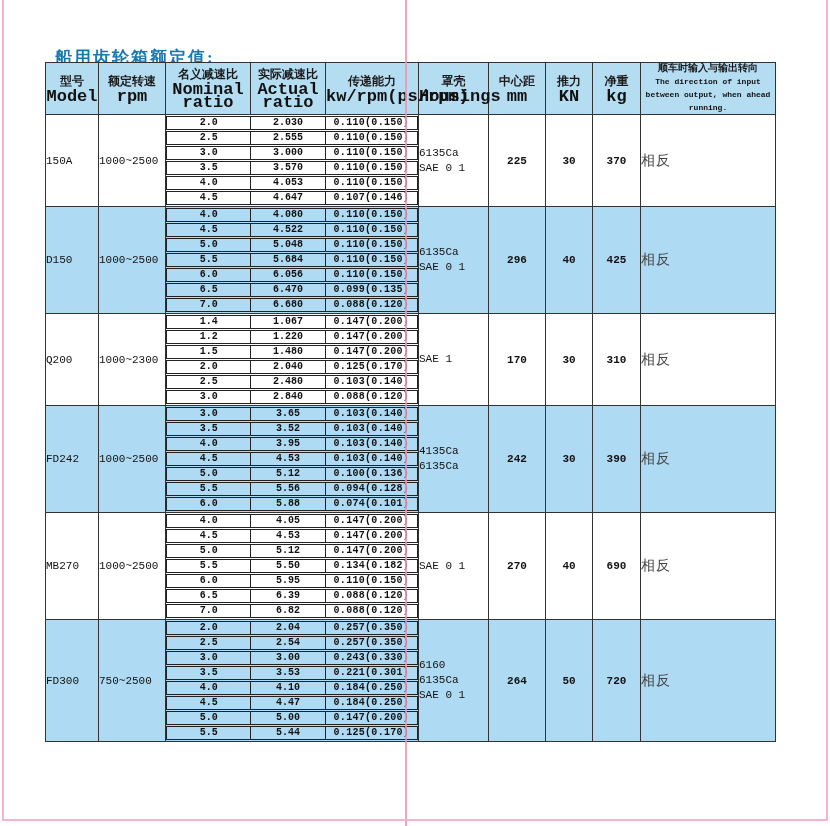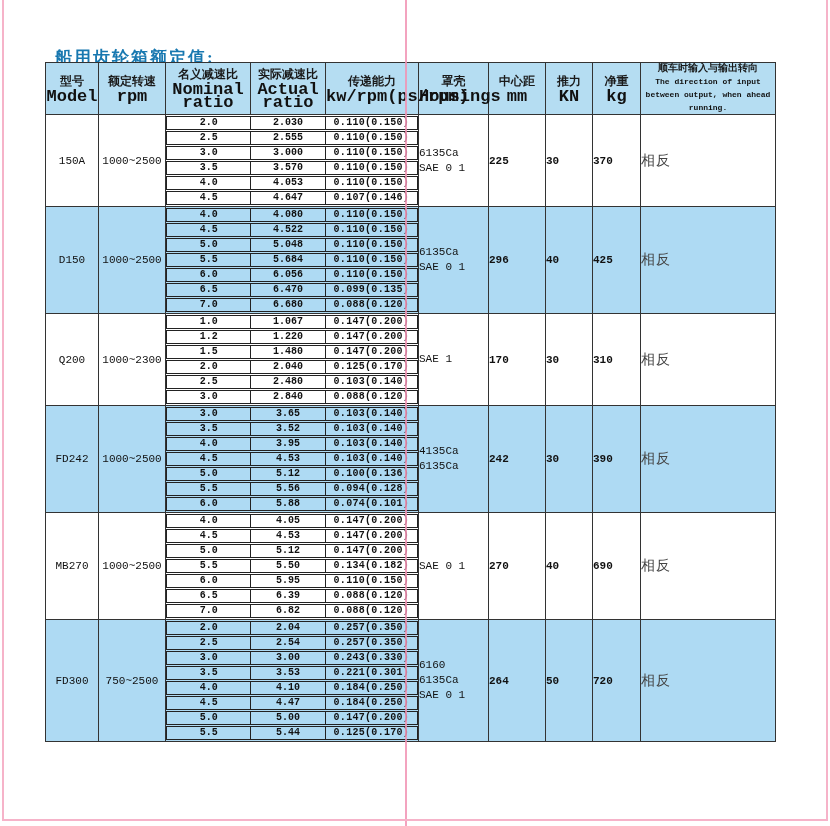--- a/index.html
+++ b/index.html
@@ -27,29 +27,29 @@
   table.gear th, table.gear td{
     border:1.6px solid #333;padding:0;vertical-align:middle;font-family:Liberation Mono, monospace;
   }
   thead th{background:#b5ddf2;padding:4px 1px;}
   .hzh{font-size:12px;color:#1a1a1a;line-height:15px;text-align:center;}
   .hen{font-size:17px;font-weight:bold;color:#111;line-height:13px;text-align:center;}
   th.dir .hzh{font-size:10px;font-weight:bold;line-height:12px;}
   th.dir .hen{font-size:8px;line-height:13px;padding:0 4px;}
   tr.blue td{background:#aedaf3;}
   tr.white td{background:#ffffff;}
-  td.model,td.rpm{text-align:center;font-size:11px;color:#111;}
+  td.model,td.rpm{font-size:11px;color:#111;}
   td.inner{padding:1px 0;}
   .irow{display:flex;border:1.5px solid #222;margin:1px 0;align-items:center;}
   .irow span{display:block;text-align:center;font-size:10px;font-weight:bold;color:#111;line-height:12px;}
   .ic1{width:33.6%;border-right:1.5px solid #222;}
   .ic2{width:29.6%;border-right:1.5px solid #222;}
   .ic3{width:36.8%;letter-spacing:.3px;}
   td.housings{text-align:left;font-size:11px;line-height:15px;color:#111;}
-  td.num{font-size:11px;font-weight:bold;color:#111;}
+  td.num{text-align:center;font-size:11px;font-weight:bold;color:#111;}
   td.direction{text-align:left;font-size:14px;color:#444;letter-spacing:1px;}
 </style>
 </head>
 <body>
 
 <div class="fold-line"></div>
 <div class="page-frame"></div>
 
 <h2 class="title">船用齿轮箱额定值:</h2>
 
@@ -202,21 +202,21 @@
         <td class="num">296</td>
         <td class="num">40</td>
         <td class="num">425</td>
         <td class="direction">相反</td>
       </tr>
       <tr class="group white">
         <td class="model">Q200</td>
         <td class="rpm">1000~2300</td>
         <td class="inner" colspan="3">
           <div class="irow">
-            <span class="ic1">1.0</span>
+            <span class="ic1">1.4</span>
             <span class="ic2">1.067</span>
             <span class="ic3">0.147(0.200)</span>
           </div>
           <div class="irow">
             <span class="ic1">1.2</span>
             <span class="ic2">1.220</span>
             <span class="ic3">0.147(0.200)</span>
           </div>
           <div class="irow">
             <span class="ic1">1.5</span>

